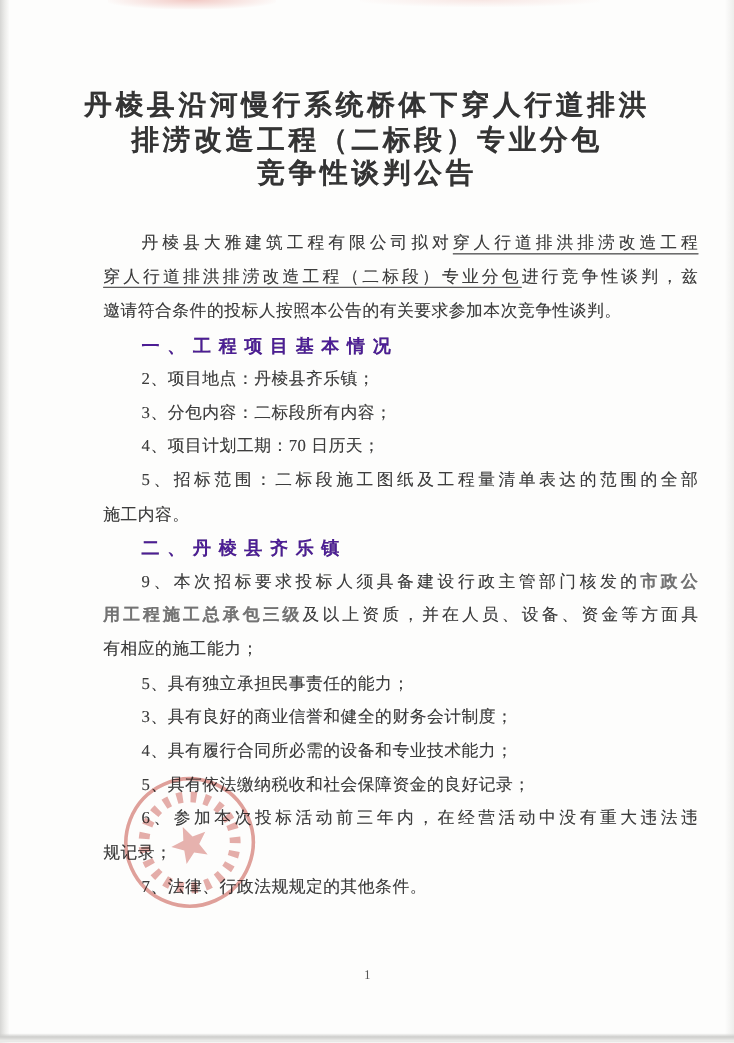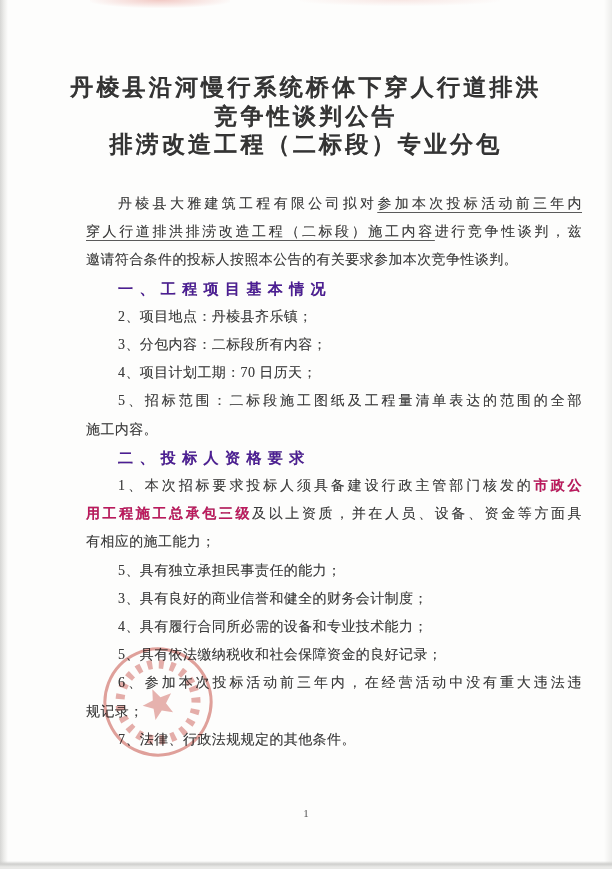--- a/index.html
+++ b/index.html
@@ -29,57 +29,57 @@
   .title span{display:block;}
 
   
   .doc-body{position:absolute;top:190px;left:86px;width:496px;
     font-size:14px;line-height:28.2px;letter-spacing:0.4px;color:#3d3d3d;
     text-shadow:0 0 0.4px rgba(61,61,61,.45);}
   .line{min-height:28.2px;}
   .line.indent{text-indent:32px;}
   .line.fill{text-align:justify;text-align-last:justify;text-justify:inter-character;}
   .line.hd{font-weight:bold;color:#4c1d95;font-size:15px;letter-spacing:6.4px;}
-  .b{font-weight:bold;color:#be185d;}
+  .b{font-weight:bold;color:#737373;}
   .u{text-decoration:underline;text-decoration-thickness:1px;text-underline-offset:3.5px;text-decoration-color:#5b5b5b;}
 
   
   .stamp{position:absolute;left:102px;top:646px;width:112px;height:112px;
     opacity:.5;mix-blend-mode:multiply;pointer-events:none;filter:blur(0.4px);}
 
   
   .pageno{position:absolute;top:806px;left:0;right:0;text-align:center;
     font-size:11px;line-height:14px;color:#565656;}
 </style>
 </head>
 <body>
 
 <div class="scan">
 
   <div class="smudge-top"></div>
   <div class="smudge-top2"></div>
 
   <div class="title">
     <span>丹棱县沿河慢行系统桥体下穿人行道排洪</span>
+    <span>排涝改造工程（二标段）专业分包</span>
     <span>竞争性谈判公告</span>
-    <span>排涝改造工程（二标段）专业分包</span>
   </div>
 
   <div class="doc-body" id="doc-body">
-      <div class="line indent fill"><span>丹棱县大雅建筑工程有限公司拟对</span><span class="u">参加本次投标活动前三年内</span></div>
-      <div class="line fill"><span class="u">穿人行道排洪排涝改造工程（二标段）施工内容</span><span>进行竞争性谈判，兹</span></div>
+      <div class="line indent fill"><span>丹棱县大雅建筑工程有限公司拟对</span><span class="u">穿人行道排洪排涝改造工程</span></div>
+      <div class="line fill"><span class="u">穿人行道排洪排涝改造工程（二标段）专业分包</span><span>进行竞争性谈判，兹</span></div>
       <div class="line"><span>邀请符合条件的投标人按照本公告的有关要求参加本次竞争性谈判。</span></div>
       <div class="line indent hd"><span>一、工程项目基本情况</span></div>
       <div class="line indent"><span>2、项目地点：丹棱县齐乐镇；</span></div>
       <div class="line indent"><span>3、分包内容：二标段所有内容；</span></div>
       <div class="line indent"><span>4、项目计划工期：70 日历天；</span></div>
       <div class="line indent fill"><span>5、招标范围：二标段施工图纸及工程量清单表达的范围的全部</span></div>
       <div class="line"><span>施工内容。</span></div>
-      <div class="line indent hd"><span>二、投标人资格要求</span></div>
-      <div class="line indent fill"><span>1、本次招标要求投标人须具备建设行政主管部门核发的</span><span class="b">市政公</span></div>
+      <div class="line indent hd"><span>二、丹棱县齐乐镇</span></div>
+      <div class="line indent fill"><span>9、本次招标要求投标人须具备建设行政主管部门核发的</span><span class="b">市政公</span></div>
       <div class="line fill"><span class="b">用工程施工总承包三级</span><span>及以上资质，并在人员、设备、资金等方面具</span></div>
       <div class="line"><span>有相应的施工能力；</span></div>
       <div class="line indent"><span>5、具有独立承担民事责任的能力；</span></div>
       <div class="line indent"><span>3、具有良好的商业信誉和健全的财务会计制度；</span></div>
       <div class="line indent"><span>4、具有履行合同所必需的设备和专业技术能力；</span></div>
       <div class="line indent"><span>5、具有依法缴纳税收和社会保障资金的良好记录；</span></div>
       <div class="line indent fill"><span>6、参加本次投标活动前三年内，在经营活动中没有重大违法违</span></div>
       <div class="line"><span>规记录；</span></div>
       <div class="line indent"><span>7、法律、行政法规规定的其他条件。</span></div>
     </div>

